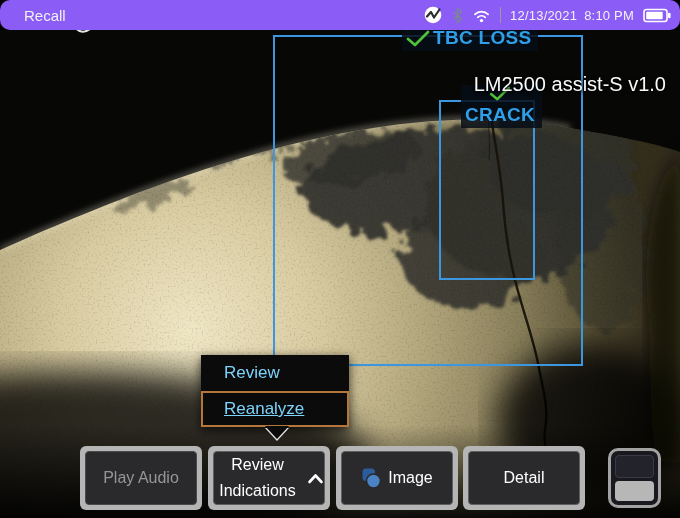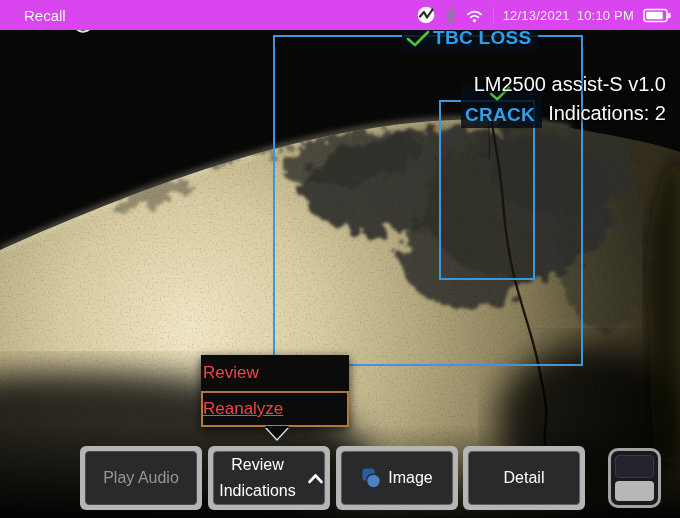--- a/index.html
+++ b/index.html
@@ -1,21 +1,21 @@
 <!DOCTYPE html>
 <html style="--box-blue: #3d96e0; --label-blue: #2e9fe8; --check-green: #4fc23a; --highlight-border: #b5763b;"><head>
 <meta charset="utf-8">
 <style>
   html,body{margin:0;padding:0;background:#000;}
   .screen{position:relative;width:680px;height:518px;background:#000;overflow:hidden;
           font-family:"Liberation Sans",sans-serif;-webkit-font-smoothing:antialiased;}
 
   
-  .topbar{position:absolute;top:0;left:0;right:0;height:30px;background:#d946ef;z-index:30;
-          display:flex;align-items:center;}
+  .topbar{position:absolute;top:0;left:0;right:0;height:30px;background:#8b5cf6;z-index:30;
+          display:flex;align-items:center;border-radius:10px;}
   .topbar-title{color:#f2f2f2;font-size:15px;margin-left:24px;}
   .status{position:absolute;right:9px;top:0;height:30px;display:flex;align-items:center;gap:9px;}
   .sicon{display:flex;align-items:center;}
   .divider{width:1px;height:16px;background:#9a9a9a;}
   .datetime{color:#f2f2f2;font-size:13px;display:flex;gap:7px;letter-spacing:.2px;}
 
   
   .scene{position:absolute;left:0;top:30px;z-index:0;}
 
   
@@ -26,21 +26,21 @@
              background:rgba(6,13,22,.85);padding:1px 7px 2px 4px;
              color:var(--label-blue,#2e9fe8);font-weight:bold;font-size:19px;letter-spacing:.3px;}
   #label-tbc{left:402px;top:26px;}
   #label-crack{left:461px;top:85px;flex-direction:column;}
   .assist{position:absolute;right:14px;top:70px;text-align:right;color:#fafafa;font-size:20px;
           line-height:29px;z-index:12;text-shadow:0 1px 4px rgba(0,0,0,.95),0 0 2px rgba(0,0,0,.8);}
 
   
   .popup{position:absolute;left:201px;top:355px;width:148px;z-index:20;background:#0b0b0b;
          box-shadow:0 3px 10px rgba(0,0,0,.75);box-sizing:border-box;}
-  .popup-item{height:32px;display:flex;align-items:center;color:#ef4444;font-size:17px;
+  .popup-item{height:32px;display:flex;align-items:center;padding-left:21px;color:#7dd3fc;font-size:17px;
               border:2px solid transparent;cursor:pointer;background:#0b0b0b;}
   .popup-item.selected{border-color:var(--highlight-border,#b5763b);text-decoration:underline;}
   .popup-arrow{position:absolute;left:265px;top:426px;width:0;height:0;z-index:21;
                border-left:12px solid transparent;border-right:12px solid transparent;
                border-top:13px solid #0b0b0b;
                filter:drop-shadow(0 2px 0 rgba(250,250,250,.9));}
 
   
   .tile{position:absolute;top:446px;width:122px;height:64px;background:#b5b5b5;border-radius:6px;
         padding:5px;box-sizing:border-box;z-index:15;}
@@ -146,21 +146,20 @@
 
   <div class="det-label" id="label-crack">
     <svg width="22" height="15" viewBox="0 0 24 17">
       <polyline points="2,9 9,15 22,2" fill="none" stroke="#4fc23a" stroke-width="2.8" stroke-linecap="round" stroke-linejoin="round"></polyline>
     </svg>
     <span>CRACK</span>
   </div>
 
   <div class="assist">
     <div>LM2500 assist-S v1.0</div>
-    <div>Indications: 2</div>
   </div>
 
   <div class="topbar">
     <span class="topbar-title">Recall</span>
     <div class="status">
       <span class="sicon">
         <svg width="20" height="20" viewBox="0 0 20 20">
           <circle cx="10" cy="10" r="8.3" fill="#ffffff"></circle>
           <path d="M 4 11.5 L 8 7 L 11 12.5 L 16.5 4.5" fill="none" stroke="#2b2b2b" stroke-width="2.2" stroke-linecap="round" stroke-linejoin="round"></path>
         </svg>
@@ -173,21 +172,21 @@
       <span class="sicon">
         <svg width="19" height="15" viewBox="0 0 19 15">
           <circle cx="9.5" cy="12.6" r="1.7" fill="#ffffff"></circle>
           <path d="M 5.7 9.3 A 5.6 5.6 0 0 1 13.3 9.3" fill="none" stroke="#ffffff" stroke-width="1.7" stroke-linecap="round"></path>
           <path d="M 2.9 6.3 A 9.3 9.3 0 0 1 16.1 6.3" fill="none" stroke="#ffffff" stroke-width="1.7" stroke-linecap="round"></path>
         </svg>
       </span>
       <span class="divider"></span>
       <span class="datetime">
         <span>12/13/2021</span>
-        <span>10:10 PM</span>
+        <span>8:10 PM</span>
       </span>
       <span class="sicon">
         <svg width="28" height="15" viewBox="0 0 28 15">
           <rect x="1" y="1.5" width="23" height="12" rx="2.5" fill="none" stroke="#ffffff" stroke-width="1.6"></rect>
           <rect x="3.2" y="3.7" width="16.5" height="7.6" rx="1" fill="#ffffff"></rect>
           <rect x="25" y="4.8" width="2.6" height="5.4" rx="1.2" fill="#ffffff"></rect>
         </svg>
       </span>
     </div>
   </div>

